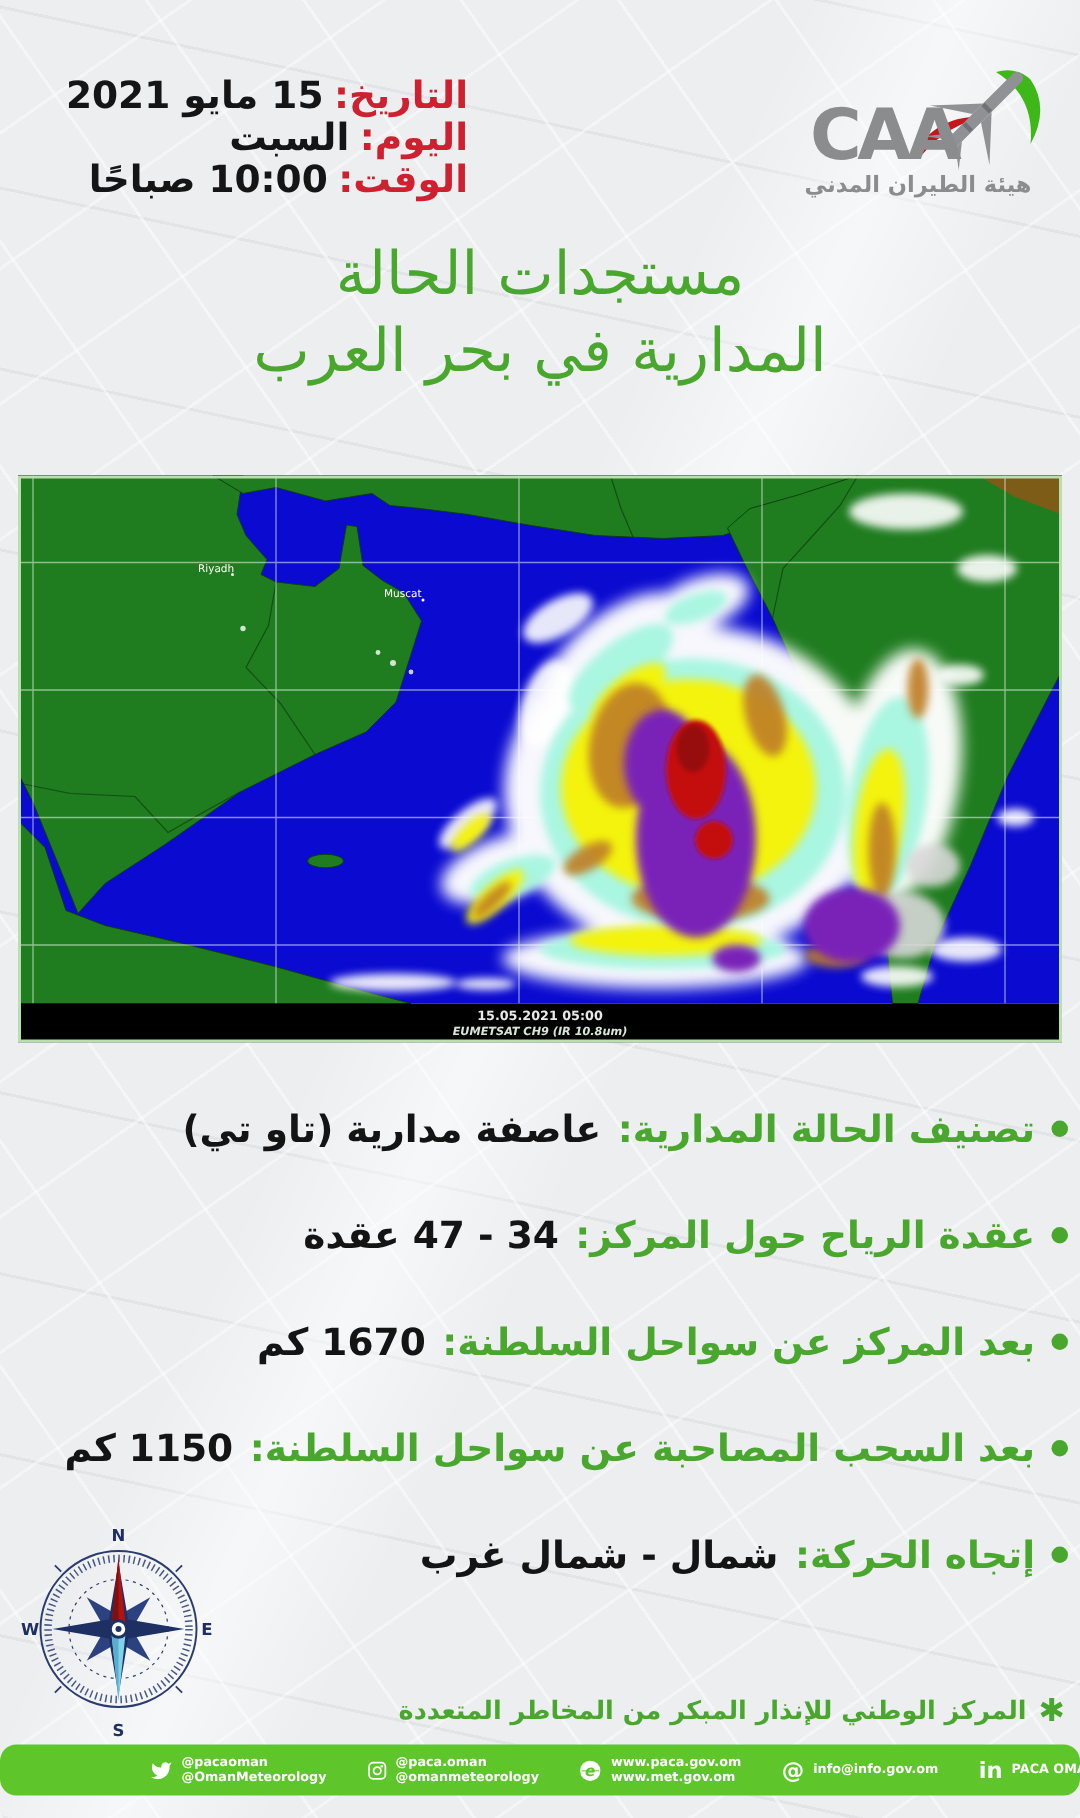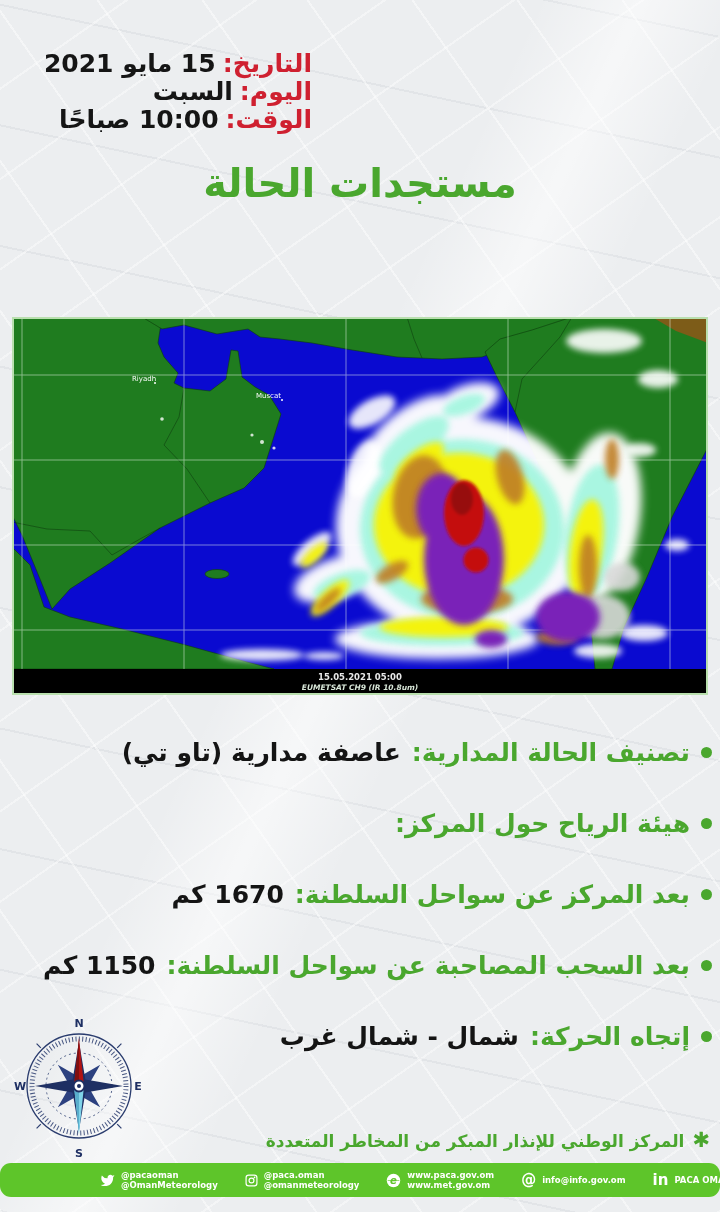--- a/index.html
+++ b/index.html
@@ -15,21 +15,21 @@
   }
   
   .info-block{position:absolute;top:50px;right:408px;width:262px;direction:rtl;}
   .info-row{font-size:25px;font-weight:bold;line-height:28px;white-space:nowrap;}
   .info-label{color:#cf2030;margin-left:7px;}
   .info-value{color:#151515;}
   
   .logo{position:absolute;top:18px;right:10px;width:178px;height:126px;}
   
   .title{position:absolute;top:158px;left:0;width:100%;margin:0;text-align:center;direction:rtl;
-         color:#4aa72e;font-size:40px;font-weight:bold;line-height:51px;letter-spacing:0;}
+         color:#4aa72e;font-size:40px;font-weight:normal;line-height:51px;letter-spacing:0;}
   
   .map{position:absolute;top:317px;left:12px;width:696px;height:378px;}
   .map svg{display:block;}
   
   .bullets{position:absolute;top:738px;right:8px;left:2px;margin:0;padding:0;list-style:none;
            direction:rtl;display:flex;flex-direction:column;gap:42px;}
   .bullets li{display:flex;align-items:center;font-size:25px;font-weight:bold;white-space:nowrap;}
   .dot{width:11px;height:11px;border-radius:50%;background:#4aa72e;margin-left:11px;flex:none;}
   .b-label{color:#4aa72e;margin-left:11px;}
   .b-value{color:#141414;}
@@ -59,23 +59,43 @@
       <span class="info-label">التاريخ:</span><span class="info-value">15 مايو 2021</span>
     </div>
     <div class="info-row">
       <span class="info-label">اليوم:</span><span class="info-value">السبت</span>
     </div>
     <div class="info-row">
       <span class="info-label">الوقت:</span><span class="info-value">10:00 صباحًا</span>
     </div>
   </div>
 
+  <div class="logo">
+    <svg viewBox="0 0 178 126" width="178" height="126">
+      <g>
+        <path d="M132,30 Q158,46 155,78 Q168,54 155,35 Q145,26 132,30 Z" fill="#3db818"></path>
+        <path d="M82,86 Q100,64 126,60 Q102,58 87,72 Q83,79 82,86 Z" fill="#c4161c"></path>
+        <g transform="rotate(-45 122 58)">
+          <rect x="88" y="54" width="72" height="8" rx="4" fill="#8f9194"></rect>
+          <polygon points="118,54 102,30 128,54" fill="#8f9194"></polygon>
+          <polygon points="118,62 102,86 128,62" fill="#8f9194"></polygon>
+          <polygon points="94,54 85,42 100,54" fill="#8f9194"></polygon>
+          <polygon points="94,62 85,74 100,62" fill="#8f9194"></polygon>
+          <rect x="108" y="54.5" width="3" height="7" fill="#6f7173"></rect>
+          <rect x="126" y="54.5" width="3" height="7" fill="#6f7173"></rect>
+        </g>
+      </g>
+      <text x="8" y="88" font-size="47" font-weight="bold" fill="#8a8c8e" letter-spacing="-3">CAA</text>
+      <text x="80" y="110" text-anchor="middle" font-size="15" font-weight="bold" fill="#8a8c8e" direction="rtl">هيئة الطيران المدني</text>
+    </svg>
+  </div>
 
   <h1 class="title">
     <span>مستجدات الحالة</span><br>
+    <span>المدارية في بحر العرب</span>
   </h1>
 
   <div class="map">
     <svg viewBox="0 0 696 378" width="696" height="378" preserveAspectRatio="none">
       <defs>
         <filter id="b5" x="-40%" y="-40%" width="180%" height="180%">
             <feGaussianBlur stdDeviation="5"></feGaussianBlur>
           </filter>
         <filter id="b3" x="-40%" y="-40%" width="180%" height="180%">
             <feGaussianBlur stdDeviation="3"></feGaussianBlur>
@@ -203,21 +223,22 @@
   </div>
 
   <ul class="bullets">
     <li>
       <span class="dot"></span>
       <span class="b-label">تصنيف الحالة المدارية:</span>
       <span class="b-value">عاصفة مدارية (تاو تي)</span>
     </li>
     <li>
       <span class="dot"></span>
-      <span class="b-label">هيئة الرياح حول المركز:</span>
+      <span class="b-label">عقدة الرياح حول المركز:</span>
+      <span class="b-value">34 - 47 عقدة</span>
     </li>
     <li>
       <span class="dot"></span>
       <span class="b-label">بعد المركز عن سواحل السلطنة:</span>
       <span class="b-value">1670 كم</span>
     </li>
     <li>
       <span class="dot"></span>
       <span class="b-label">بعد السحب المصاحبة عن سواحل السلطنة:</span>
       <span class="b-value">1150 كم</span>

